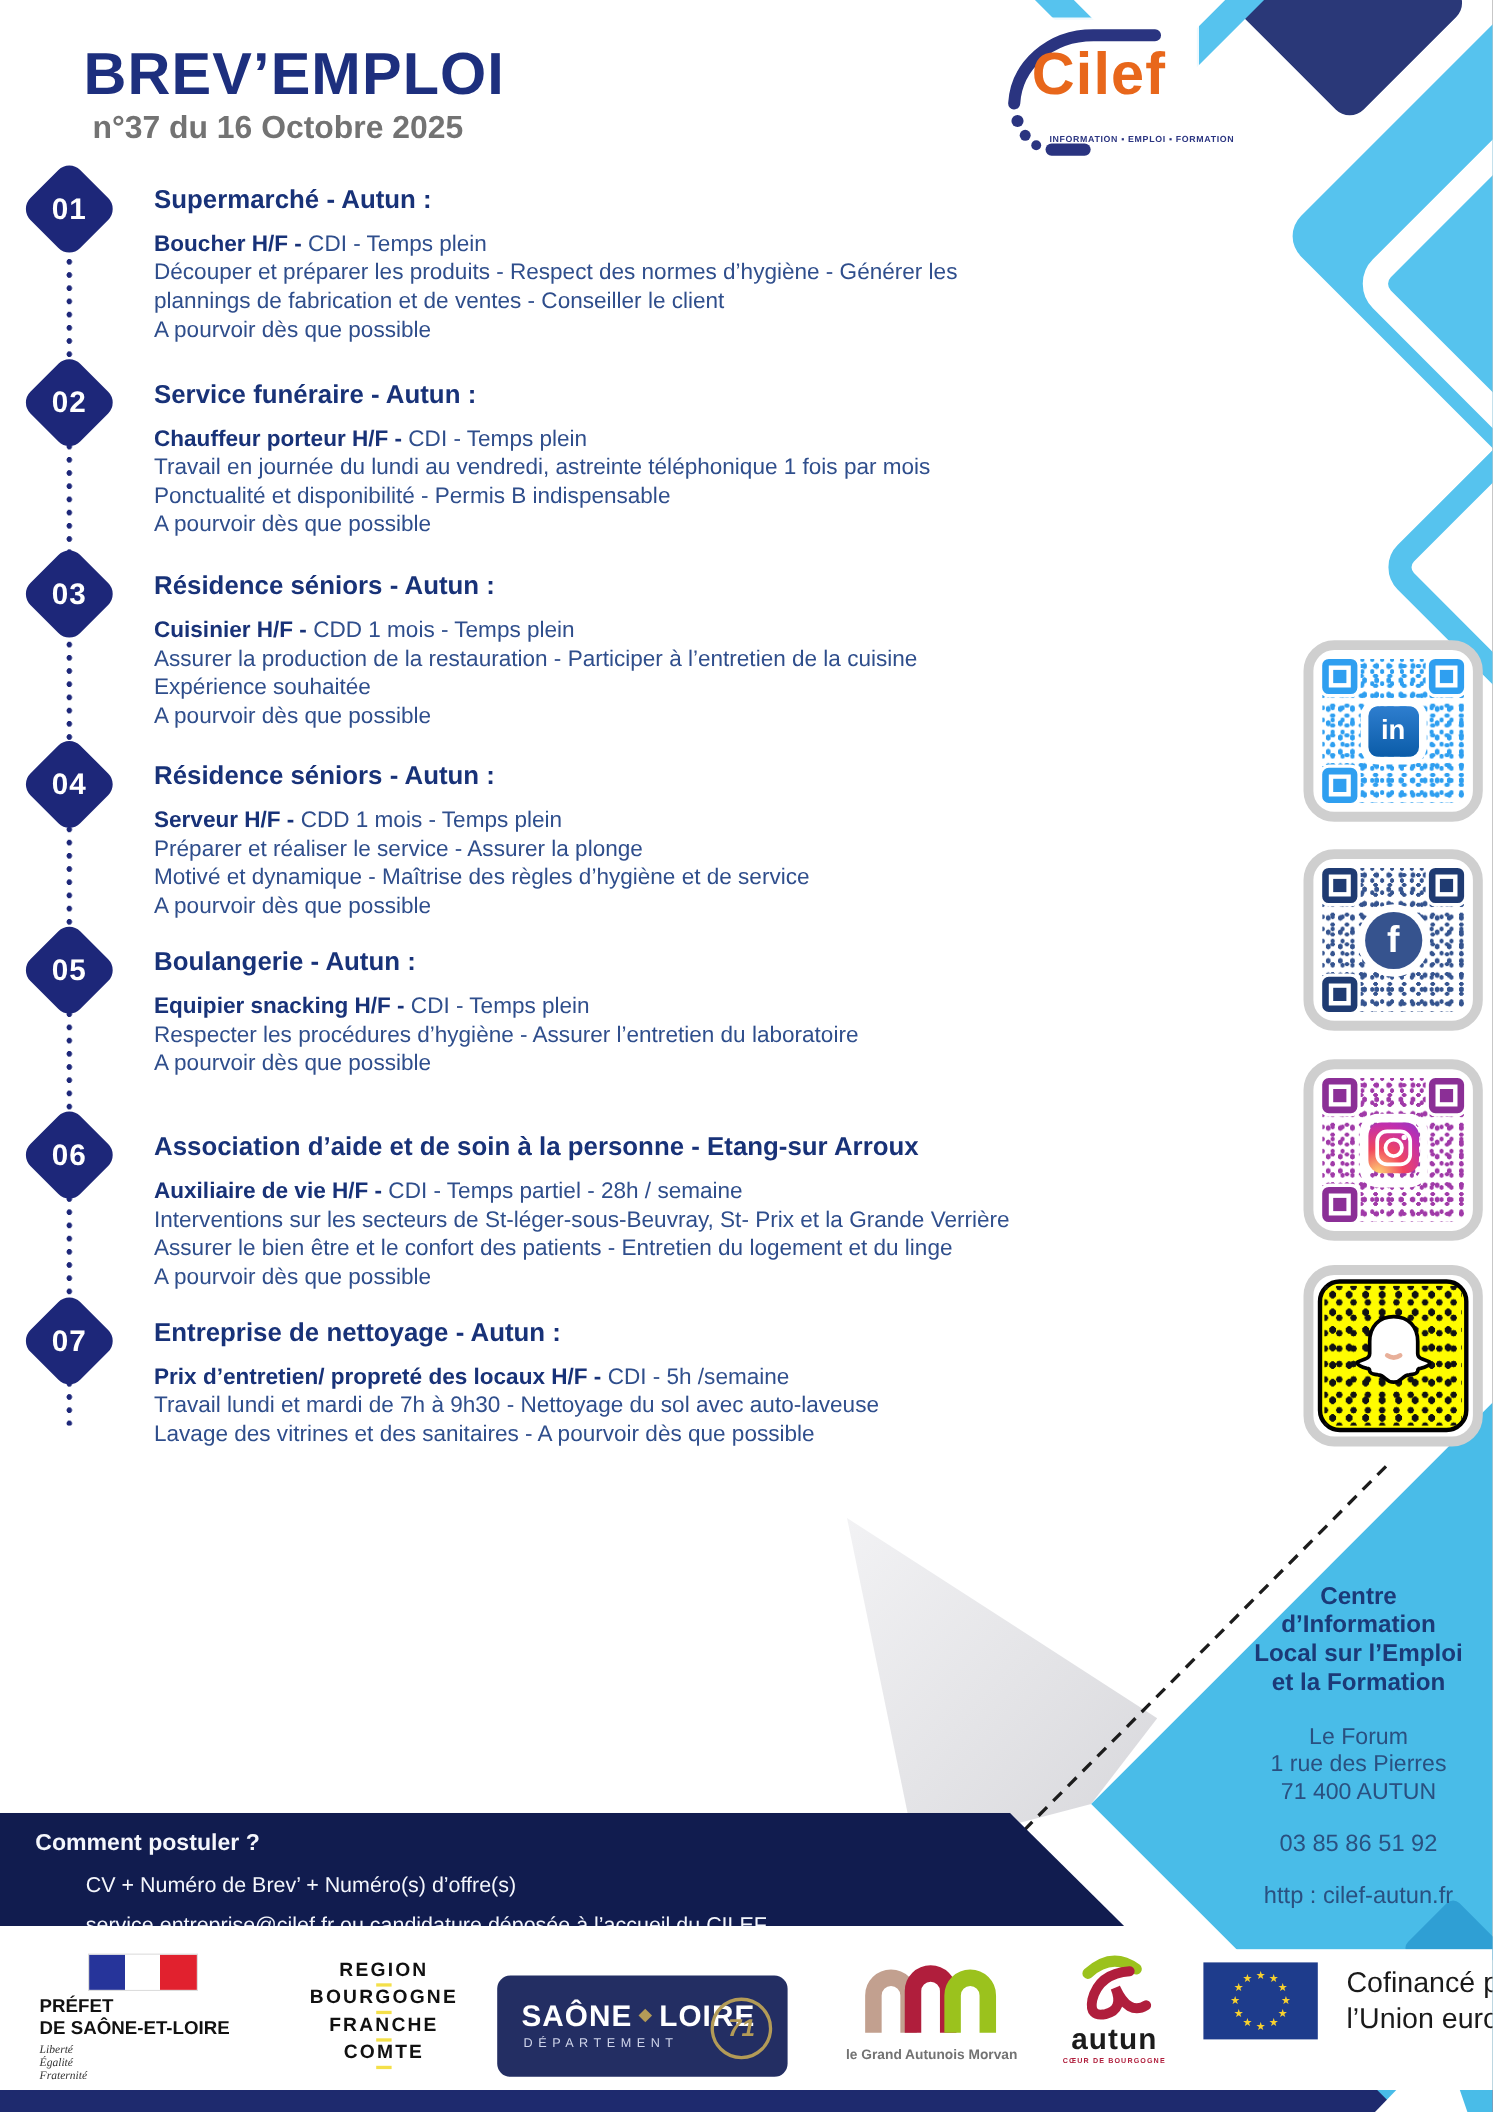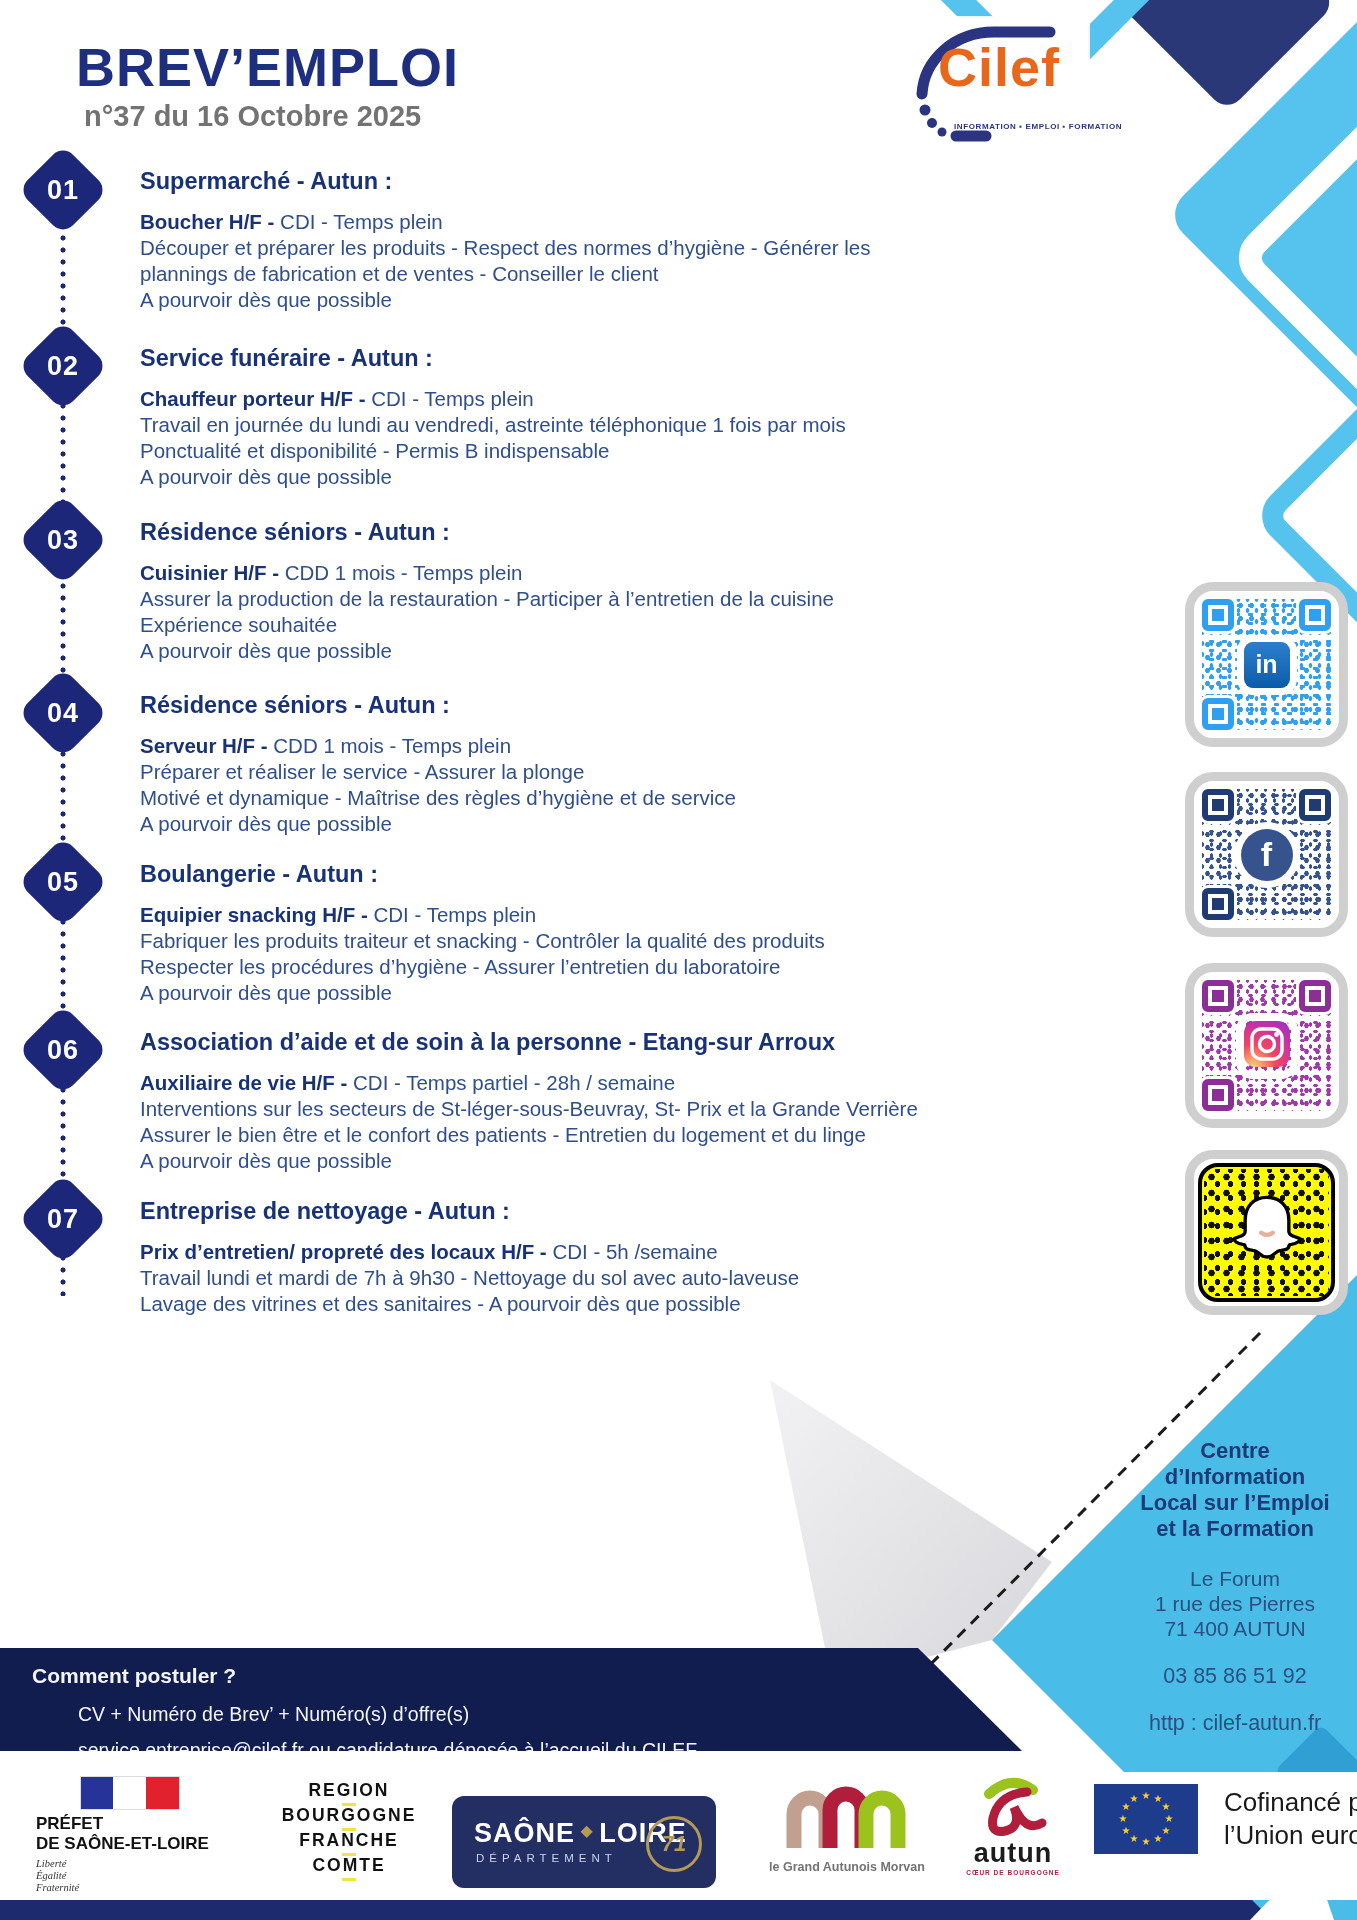--- a/index.html
+++ b/index.html
@@ -234,21 +234,20 @@
     <div class="job-title">Résidence séniors - Autun :</div>
     <div class="job-line"><b>Serveur H/F -</b> <span>CDD 1 mois - Temps plein</span></div>
     <div class="job-line">Préparer et réaliser le service - Assurer la plonge</div>
     <div class="job-line">Motivé et dynamique - Maîtrise des règles d’hygiène et de service</div>
     <div class="job-line">A pourvoir dès que possible</div>
   </div>
 
   <div class="job z1" style="top:861px">
     <div class="job-title">Boulangerie - Autun :</div>
     <div class="job-line"><b>Equipier snacking H/F -</b> <span>CDI - Temps plein</span></div>
-    <div class="job-line">Fabriquer les produits traiteur et snacking - Contrôler la qualité des produits</div>
     <div class="job-line">Respecter les procédures d’hygiène - Assurer l’entretien du laboratoire</div>
     <div class="job-line">A pourvoir dès que possible</div>
   </div>
 
   <div class="job z1" style="top:1029px">
     <div class="job-title">Association d’aide et de soin à la personne - Etang-sur Arroux</div>
     <div class="job-line"><b>Auxiliaire de vie H/F -</b> <span>CDI  - Temps partiel - 28h / semaine</span></div>
     <div class="job-line">Interventions sur les secteurs de St-léger-sous-Beuvray, St- Prix et la Grande Verrière</div>
     <div class="job-line">Assurer le bien être et le confort des patients - Entretien du logement et du linge</div>
     <div class="job-line">A pourvoir dès que possible</div>

